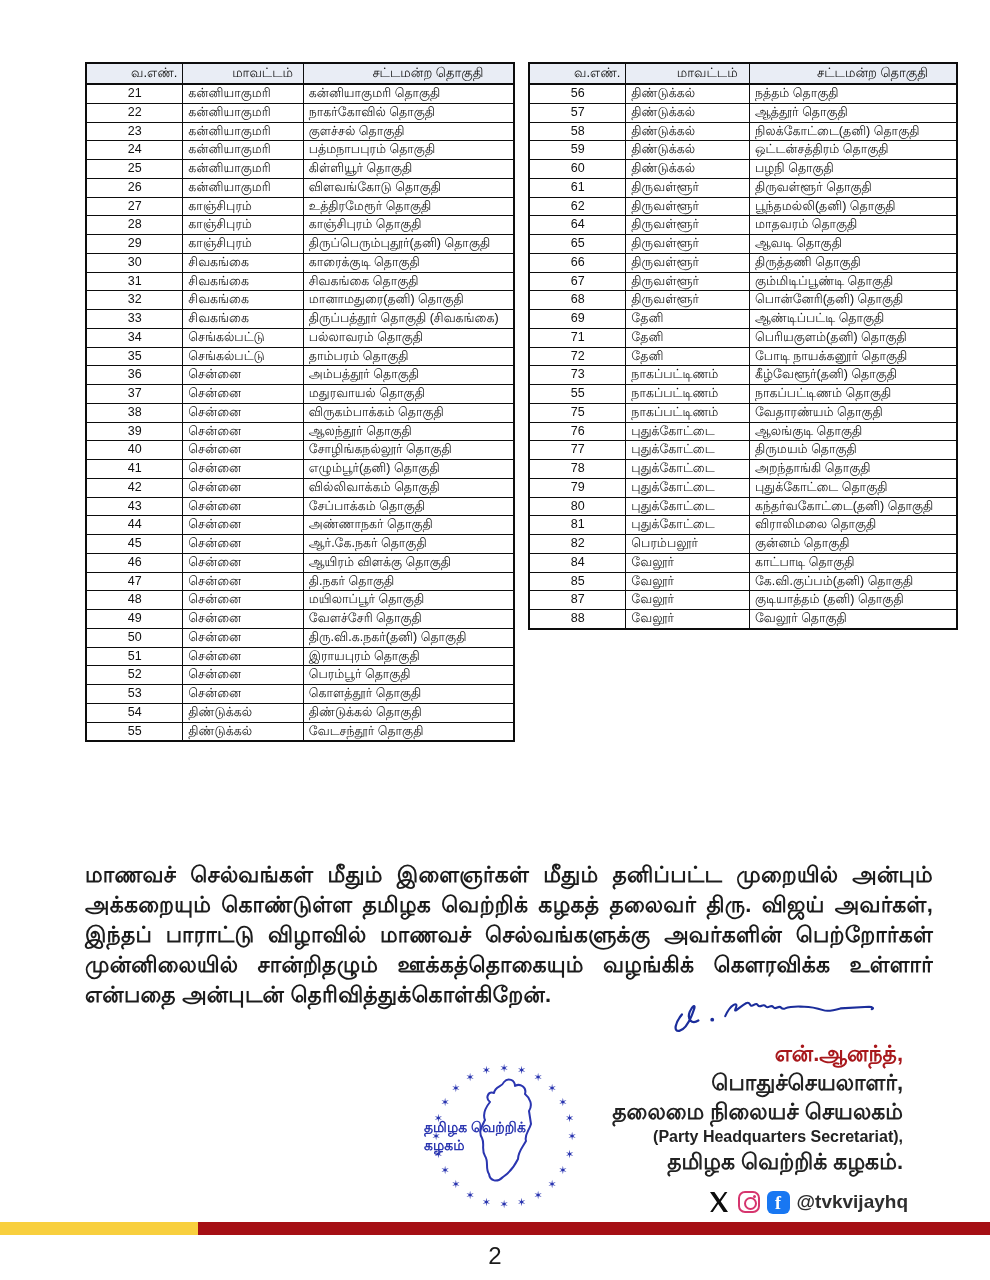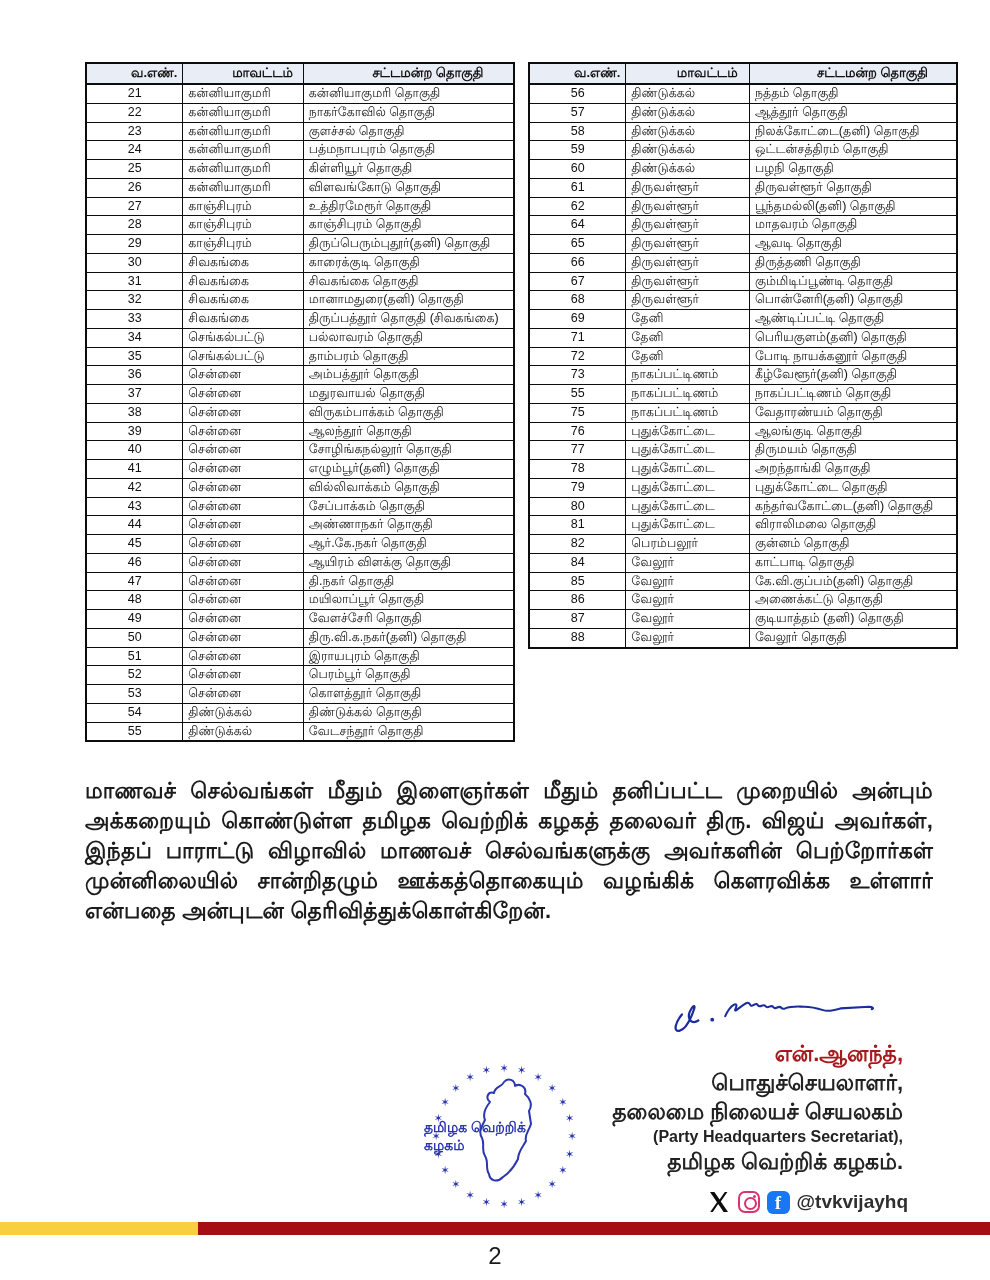--- a/index.html
+++ b/index.html
@@ -17,29 +17,29 @@
     border-collapse:collapse; width:100%;
     border:2px solid #0d0d0d;
   }
   table.const-table th, table.const-table td {
     border:1px solid #0d0d0d;
     font-size:12.5px; line-height:1.1;
     padding:2px 5px; height:18.2px;
     white-space:nowrap; overflow:hidden;
   }
   table.const-table th {
-    background:#e9edf5; font-weight:bold; font-size:13px;
+    background:#e9edf5; font-weight:normal; font-size:13px;
     text-align:center; height:21px; border-bottom:2px solid #0d0d0d;padding-left:44px;
   }
   table.const-table td:nth-child(1) { width:60px; text-align:center; }
   table.const-table td:nth-child(2) { width:140px; text-align:left; }
   table.const-table td:nth-child(3) { width:230px; text-align:left; }
   
   .body-para {
-    position:absolute; left:85px; top:776px; width:848px;
+    position:absolute; left:85px; top:860px; width:848px;
     font-size:22px; line-height:30px; font-weight:600;
     text-align:justify; color:#1c1c1c; letter-spacing:0.2px;
   }
   
   .sig-block {
     position:absolute; right:87px; top:985px; width:420px;
     display:flex; flex-direction:column; align-items:flex-end;
   }
   .sig-scribble { width:255px; height:52px; margin-bottom:2px; }
   .sig-name  { color:#a8181c; font-weight:bold; font-size:22px; line-height:29px; }
@@ -424,25 +424,20 @@
           </tr>
           <tr>
             <td>84</td>
             <td>வேலூர்</td>
             <td>காட்பாடி தொகுதி</td>
           </tr>
           <tr>
             <td>85</td>
             <td>வேலூர்</td>
             <td>கே.வி.குப்பம்(தனி) தொகுதி</td>
-          </tr>
-          <tr>
-            <td>86</td>
-            <td>வேலூர்</td>
-            <td>அணைக்கட்டு தொகுதி</td>
           </tr>
           <tr>
             <td>87</td>
             <td>வேலூர்</td>
             <td>குடியாத்தம் (தனி) தொகுதி</td>
           </tr>
           <tr>
             <td>88</td>
             <td>வேலூர்</td>
             <td>வேலூர் தொகுதி</td>

